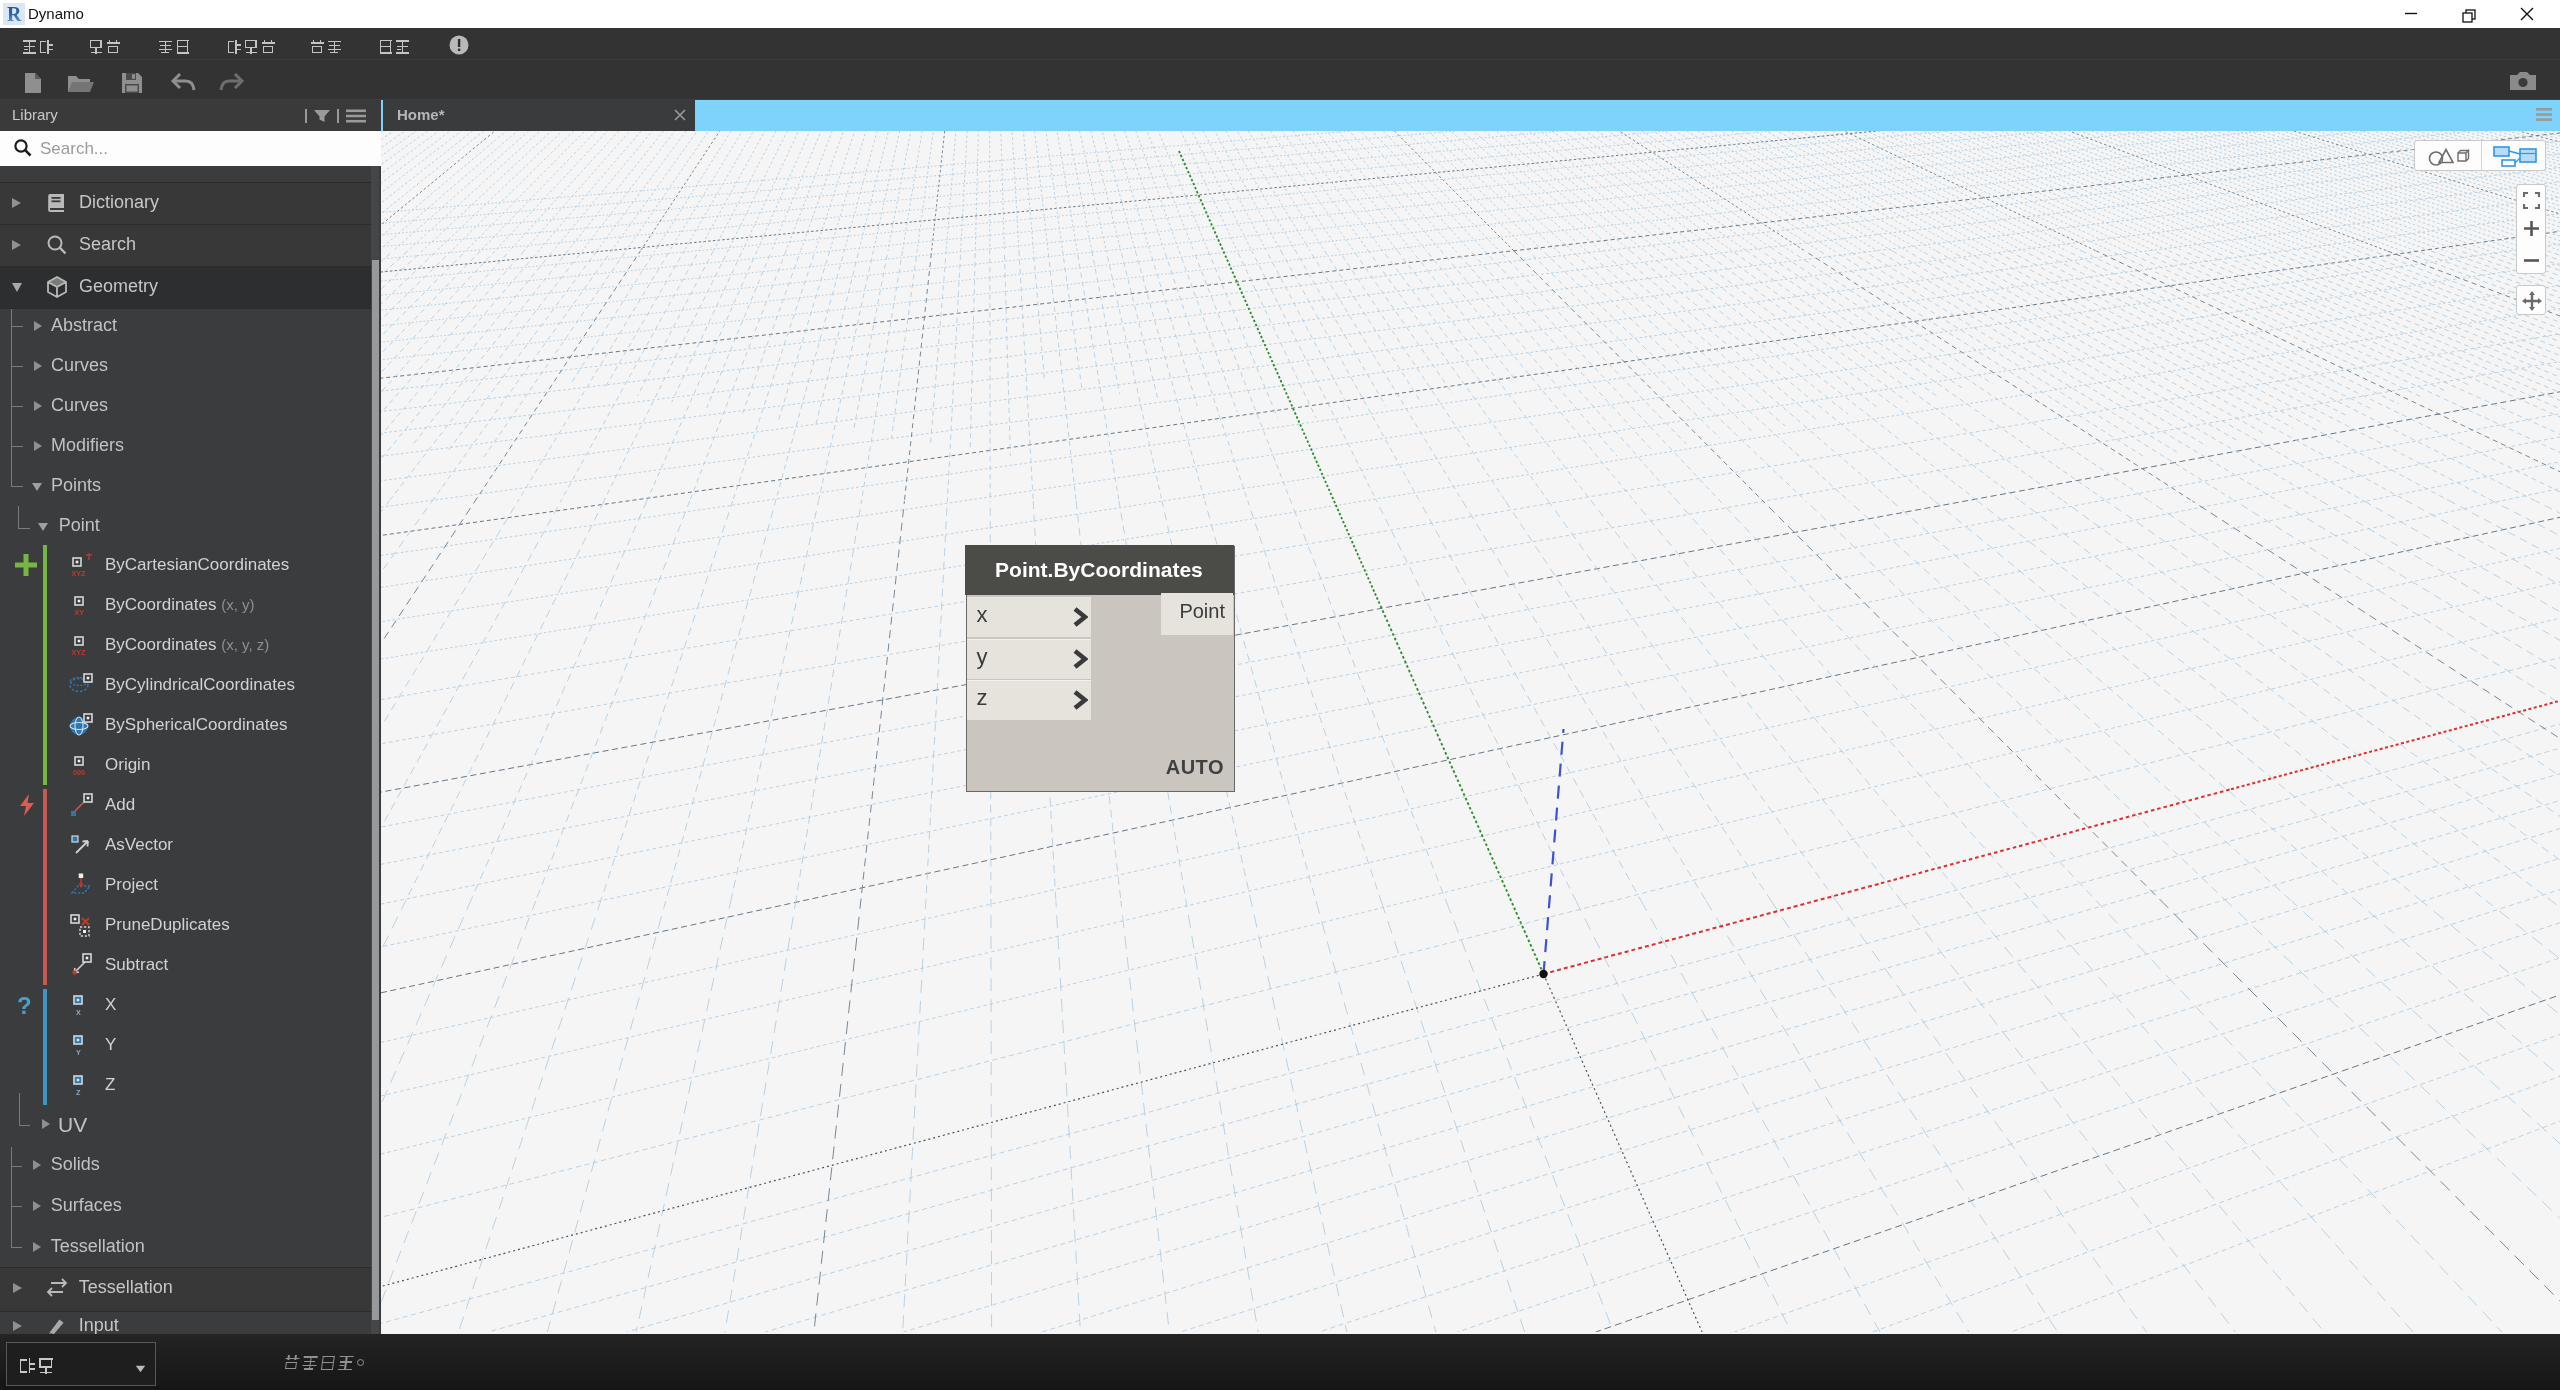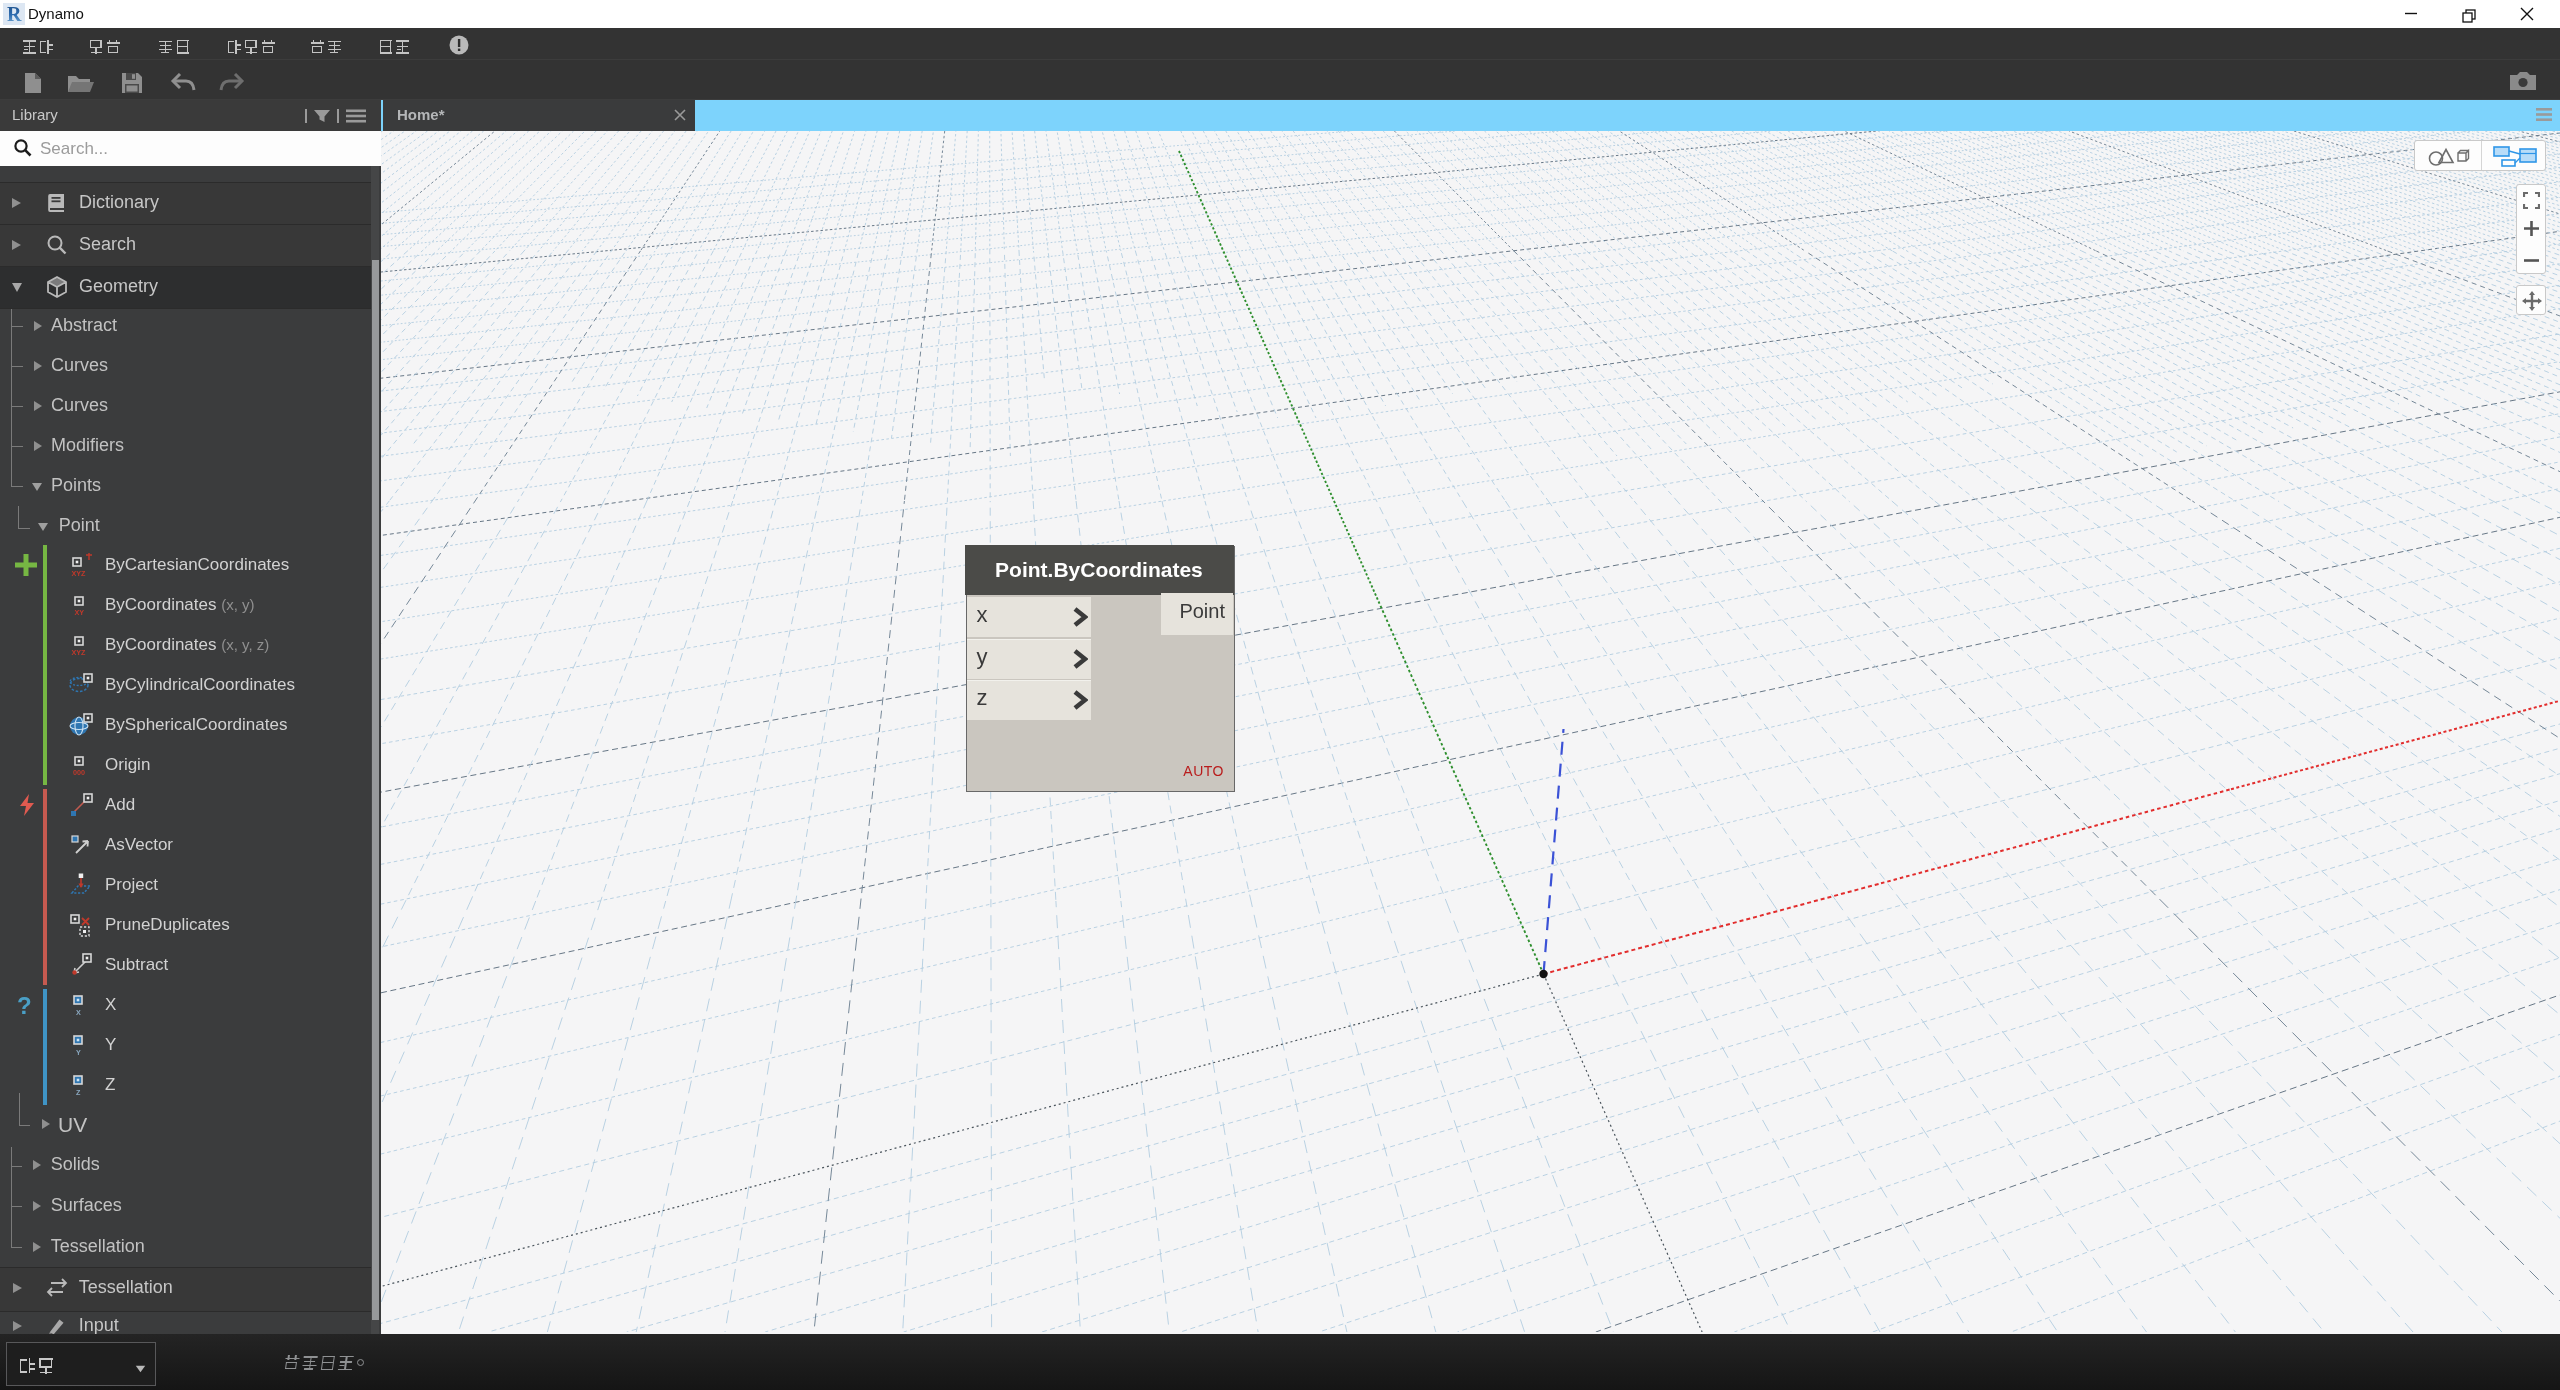--- a/index.html
+++ b/index.html
@@ -398,21 +398,21 @@
  </div>
  <div class="node-port" style="left:0;top:133px;width:124px;height:40px;border-top:1.5px solid #f2f1ec">
    <div class="abs" style="left:10px;top:4px;font-size:22px">z</div>
    <svg class="ic" style="left:105px;top:9px" width="16" height="20" viewBox="0 0 16 20">
           <path d="M3 2 L13 10 L3 18" fill="none" stroke="#3a3a3a" stroke-width="4.6"></path>
         </svg>
  </div>
  <div class="node-port" style="left:194px;top:46px;width:72.5px;height:42px">
    <div class="abs" style="right:8px;top:7px;font-size:20px">Point</div>
  </div>
- <div class="abs" style="right:10px;bottom:12px;font-size:14px;font-weight:normal;color:#b91c1c;letter-spacing:0.5px">AUTO</div>
+ <div class="abs" style="right:10px;bottom:12px;font-size:20px;font-weight:bold;color:#404040;letter-spacing:0.5px">AUTO</div>
 </div>
 <div class="abs" style="left:2033px;top:9px;width:132px;height:31px;background:#fdfdfd;border:1px solid #c9c9c9;border-radius:3px">
  <div class="abs" style="left:65.5px;top:0;width:1px;height:29px;background:#d5d5d5"></div>
  <svg class="ic" style="left:12px;top:4px" width="44" height="22" viewBox="0 0 44 22">
   <circle cx="9" cy="13.5" r="6.5" fill="none" stroke="#6e6e6e" stroke-width="1.6"></circle>
   <path d="M12 17.5 L19 4.5 L26 17.5 Z" fill="none" stroke="#6e6e6e" stroke-width="1.6"></path>
   <path d="M31 8 L39 8 L41.5 5.5 L41.5 13.5 L39 16 L31 16 Z M31 8 L33.5 5.5 L41.5 5.5 M39 8 L39 16" fill="none" stroke="#6e6e6e" stroke-width="1.4"></path>
  </svg>
  <svg class="ic" style="left:78px;top:4px" width="44" height="22" viewBox="0 0 44 22">
   <rect x="1" y="2" width="15" height="9" fill="#b8dcf8" stroke="#2f96e8" stroke-width="1.6"></rect>

